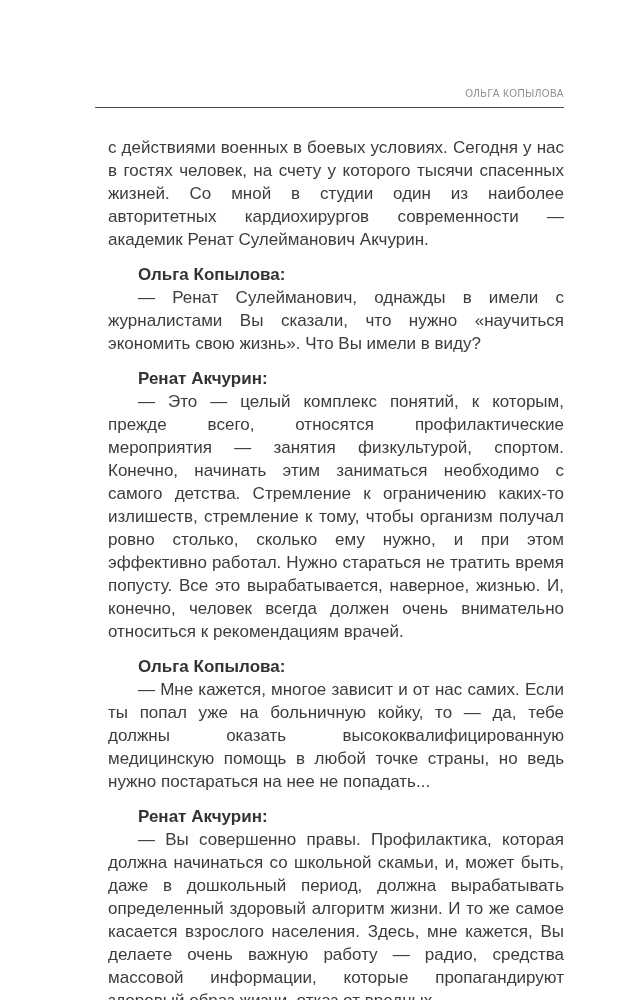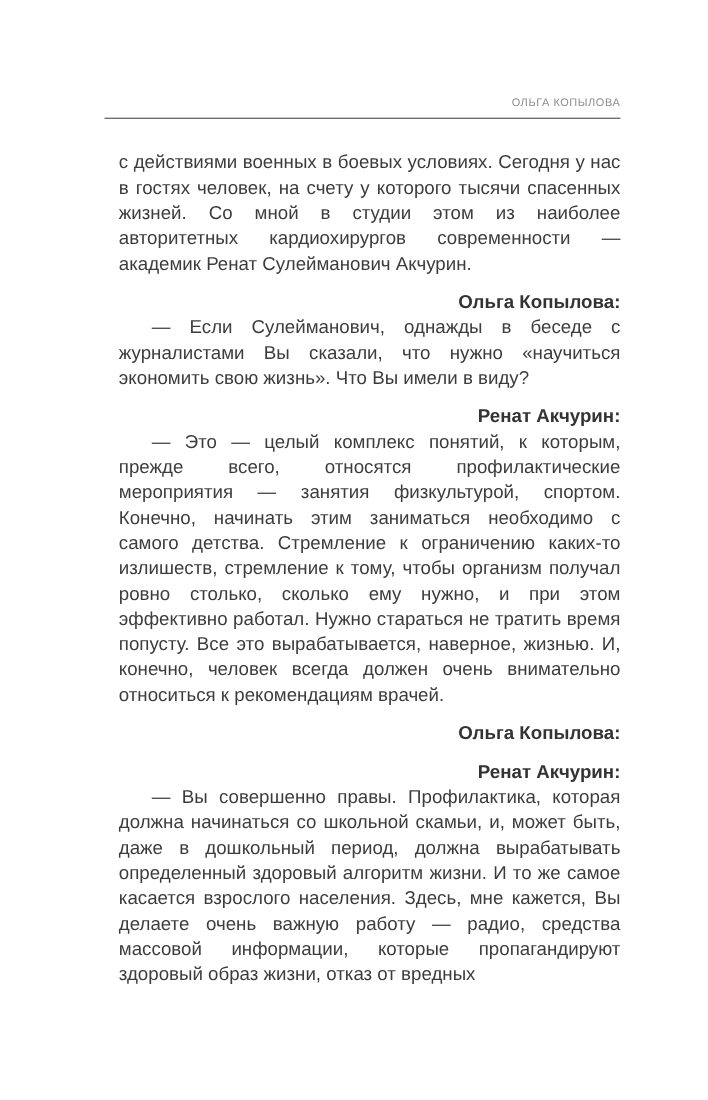--- a/index.html
+++ b/index.html
@@ -67,43 +67,44 @@
   .para.continuation {
     text-indent: 0;
   }
   .speaker {
     margin: 12px 0 0 0;
     font-size: 17px;
     line-height: 23px;
     font-weight: bold;
     color: #333333;
     text-indent: 30px;
-    text-align: right;
+    text-align: left;
   }
 </style>
 </head>
 <body>
 
 <div class="page">
 
   <div class="header-rule"></div>
 
   <span class="running-title">ОЛЬГА КОПЫЛОВА</span>
 
 
   <div class="text-col">
 
-    <p class="para continuation">с действиями военных в боевых условиях. Сегодня у нас в гостях человек, на счету у которого тысячи спасенных жизней. Со мной в студии этом из наиболее авторитетных кардиохирургов современности — академик Ренат Сулейманович Акчурин.</p>
+    <p class="para continuation">с действиями военных в боевых условиях. Сегодня у нас в гостях человек, на счету у которого тысячи спасенных жизней. Со мной в студии один из наиболее авторитетных кардиохирургов современности — академик Ренат Сулейманович Акчурин.</p>
 
     <h3 class="speaker">Ольга Копылова:</h3>
-    <p class="para">— Если Сулейманович, однажды в беседе с журналистами Вы сказали, что нужно «научиться экономить свою жизнь». Что Вы имели в виду?</p>
+    <p class="para">— Ренат Сулейманович, однажды в имели с журналистами Вы сказали, что нужно «научиться экономить свою жизнь». Что Вы имели в виду?</p>
 
     <h3 class="speaker">Ренат Акчурин:</h3>
     <p class="para">— Это — целый комплекс понятий, к которым, прежде всего, относятся профилактические мероприятия — занятия физкультурой, спортом. Конечно, начинать этим заниматься необходимо с самого детства. Стремление к ограничению каких-то излишеств, стремление к тому, чтобы организм получал ровно столько, сколько ему нужно, и при этом эффективно работал. Нужно стараться не тратить время попусту. Все это вырабатывается, наверное, жизнью. И, конечно, человек всегда должен очень внимательно относиться к рекомендациям врачей.</p>
 
     <h3 class="speaker">Ольга Копылова:</h3>
+    <p class="para">— Мне кажется, многое зависит и от нас самих. Если ты попал уже на больничную койку, то — да, тебе должны оказать высококвалифицированную медицинскую помощь в любой точке страны, но ведь нужно постараться на нее не попадать...</p>
 
     <h3 class="speaker">Ренат Акчурин:</h3>
     <p class="para">— Вы совершенно правы. Профилактика, которая должна начинаться со школьной скамьи, и, может быть, даже в дошкольный период, должна вырабатывать определенный здоровый алгоритм жизни. И то же самое касается взрослого населения. Здесь, мне кажется, Вы делаете очень важную работу — радио, средства массовой информации, которые пропагандируют здоровый образ жизни, отказ от вредных</p>
 
   </div>
 
 </div>
 
 </body></html>

